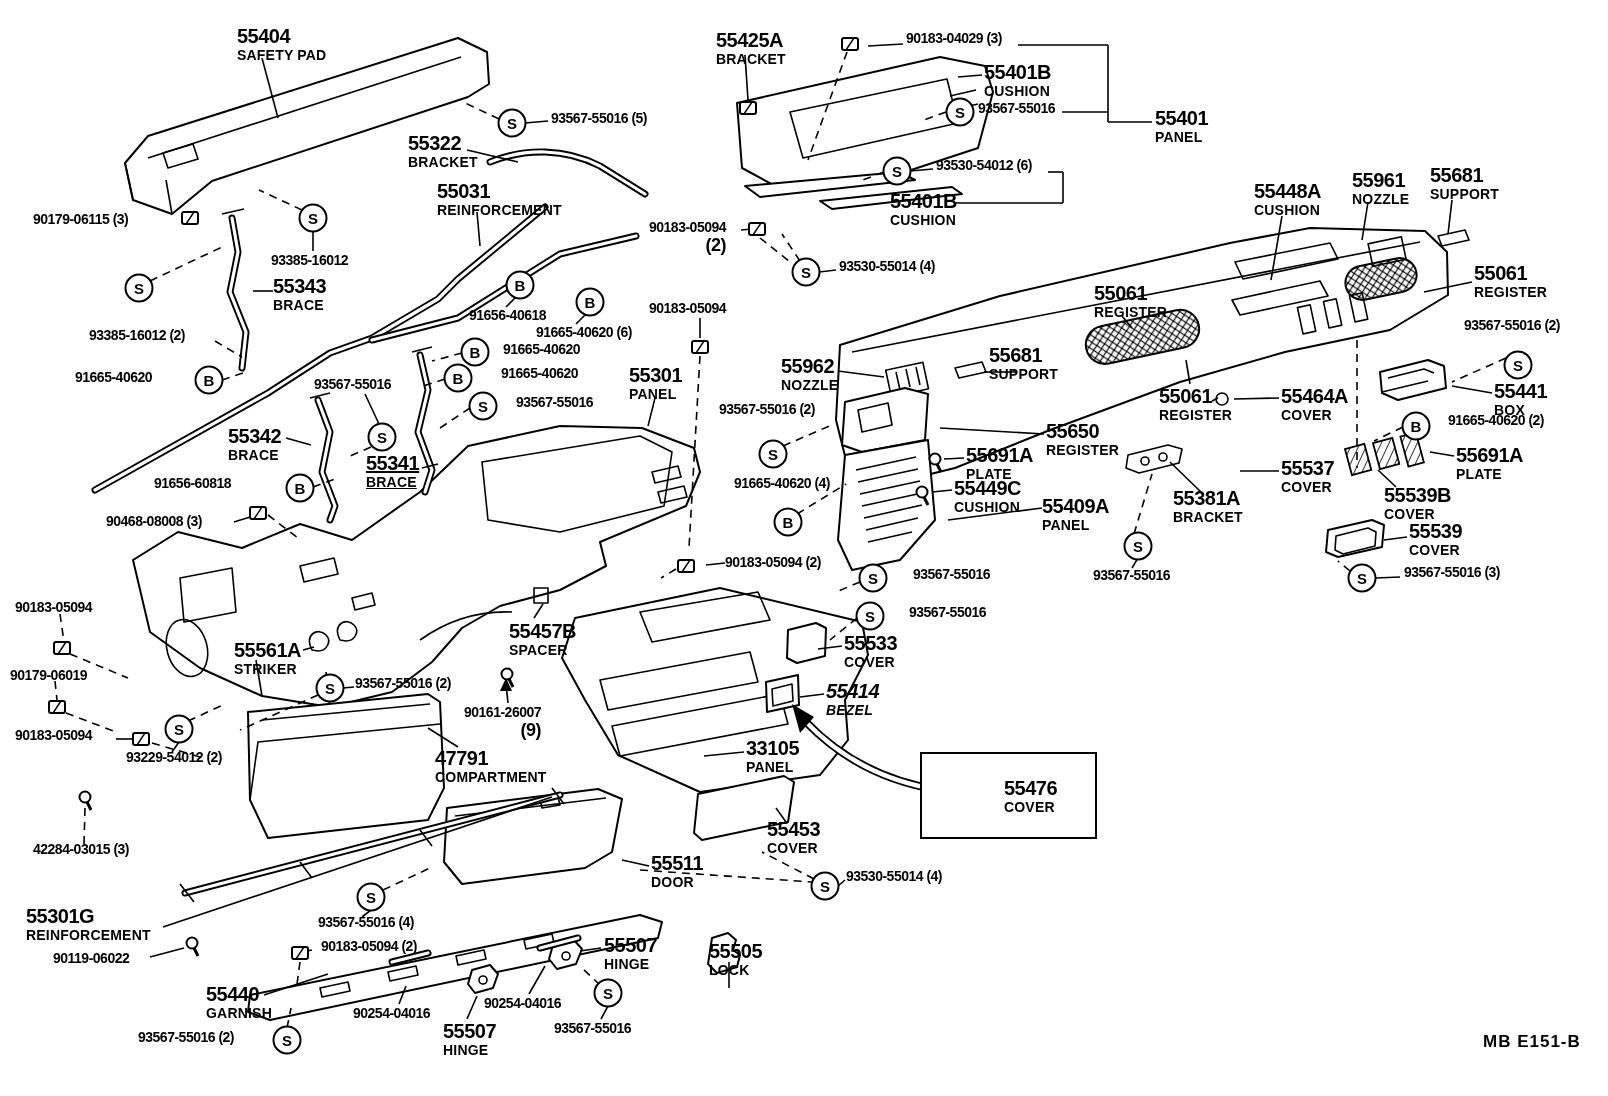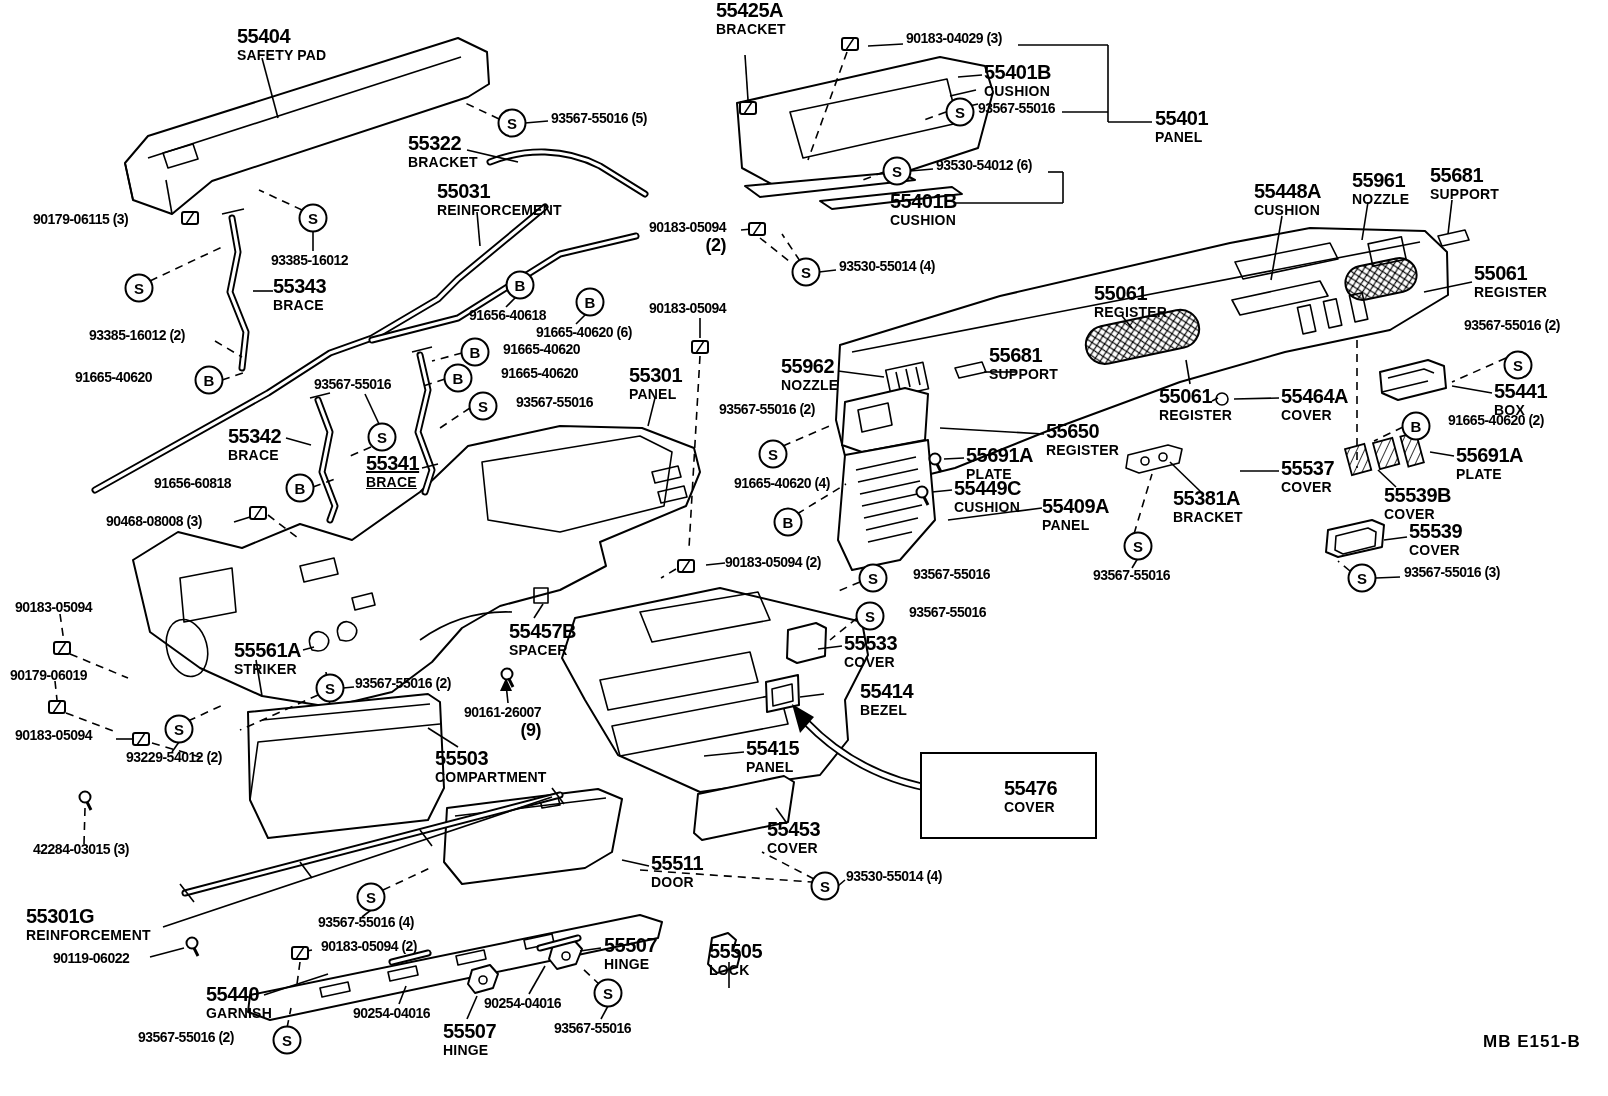--- a/index.html
+++ b/index.html
@@ -339,21 +339,21 @@
         <span class="desc">SAFETY PAD</span>
       </div>
       <div class="plabel" style="left: 408px; top: 133px;">
         <span class="num">55322</span>
         <span class="desc">BRACKET</span>
       </div>
       <div class="plabel" style="left: 437px; top: 181px;">
         <span class="num">55031</span>
         <span class="desc">REINFORCEMENT</span>
       </div>
-      <div class="plabel" style="left: 716px; top: 0;">
+      <div class="plabel" style="left: 716px; top: 30px;">
         <span class="num">55425A</span>
         <span class="desc">BRACKET</span>
       </div>
       <div class="plabel" style="left: 984px; top: 62px;">
         <span class="num">55401B</span>
         <span class="desc">CUSHION</span>
       </div>
       <div class="plabel" style="left: 1155px; top: 108px;">
         <span class="num">55401</span>
         <span class="desc">PANEL</span>
@@ -456,33 +456,33 @@
       </div>
       <div class="plabel" style="left: 234px; top: 640px;">
         <span class="num">55561A</span>
         <span class="desc">STRIKER</span>
       </div>
       <div class="plabel" style="left: 509px; top: 621px;">
         <span class="num">55457B</span>
         <span class="desc">SPACER</span>
       </div>
       <div class="plabel" style="left: 435px; top: 748px;">
-        <span class="num">55503</span>
+        <span class="num">47791</span>
         <span class="desc">COMPARTMENT</span>
       </div>
       <div class="plabel" style="left: 844px; top: 633px;">
         <span class="num">55533</span>
         <span class="desc">COVER</span>
       </div>
-      <div class="plabel" style="left: 860px; top: 681px;">
+      <div class="plabel" style="left: 826px; top: 681px; font-style: italic;">
         <span class="num">55414</span>
         <span class="desc">BEZEL</span>
       </div>
       <div class="plabel" style="left: 746px; top: 738px;">
-        <span class="num">55415</span>
+        <span class="num">33105</span>
         <span class="desc">PANEL</span>
       </div>
       <div class="plabel" style="left: 767px; top: 819px;">
         <span class="num">55453</span>
         <span class="desc">COVER</span>
       </div>
       <div class="plabel" style="left: 651px; top: 853px;">
         <span class="num">55511</span>
         <span class="desc">DOOR</span>
       </div>

